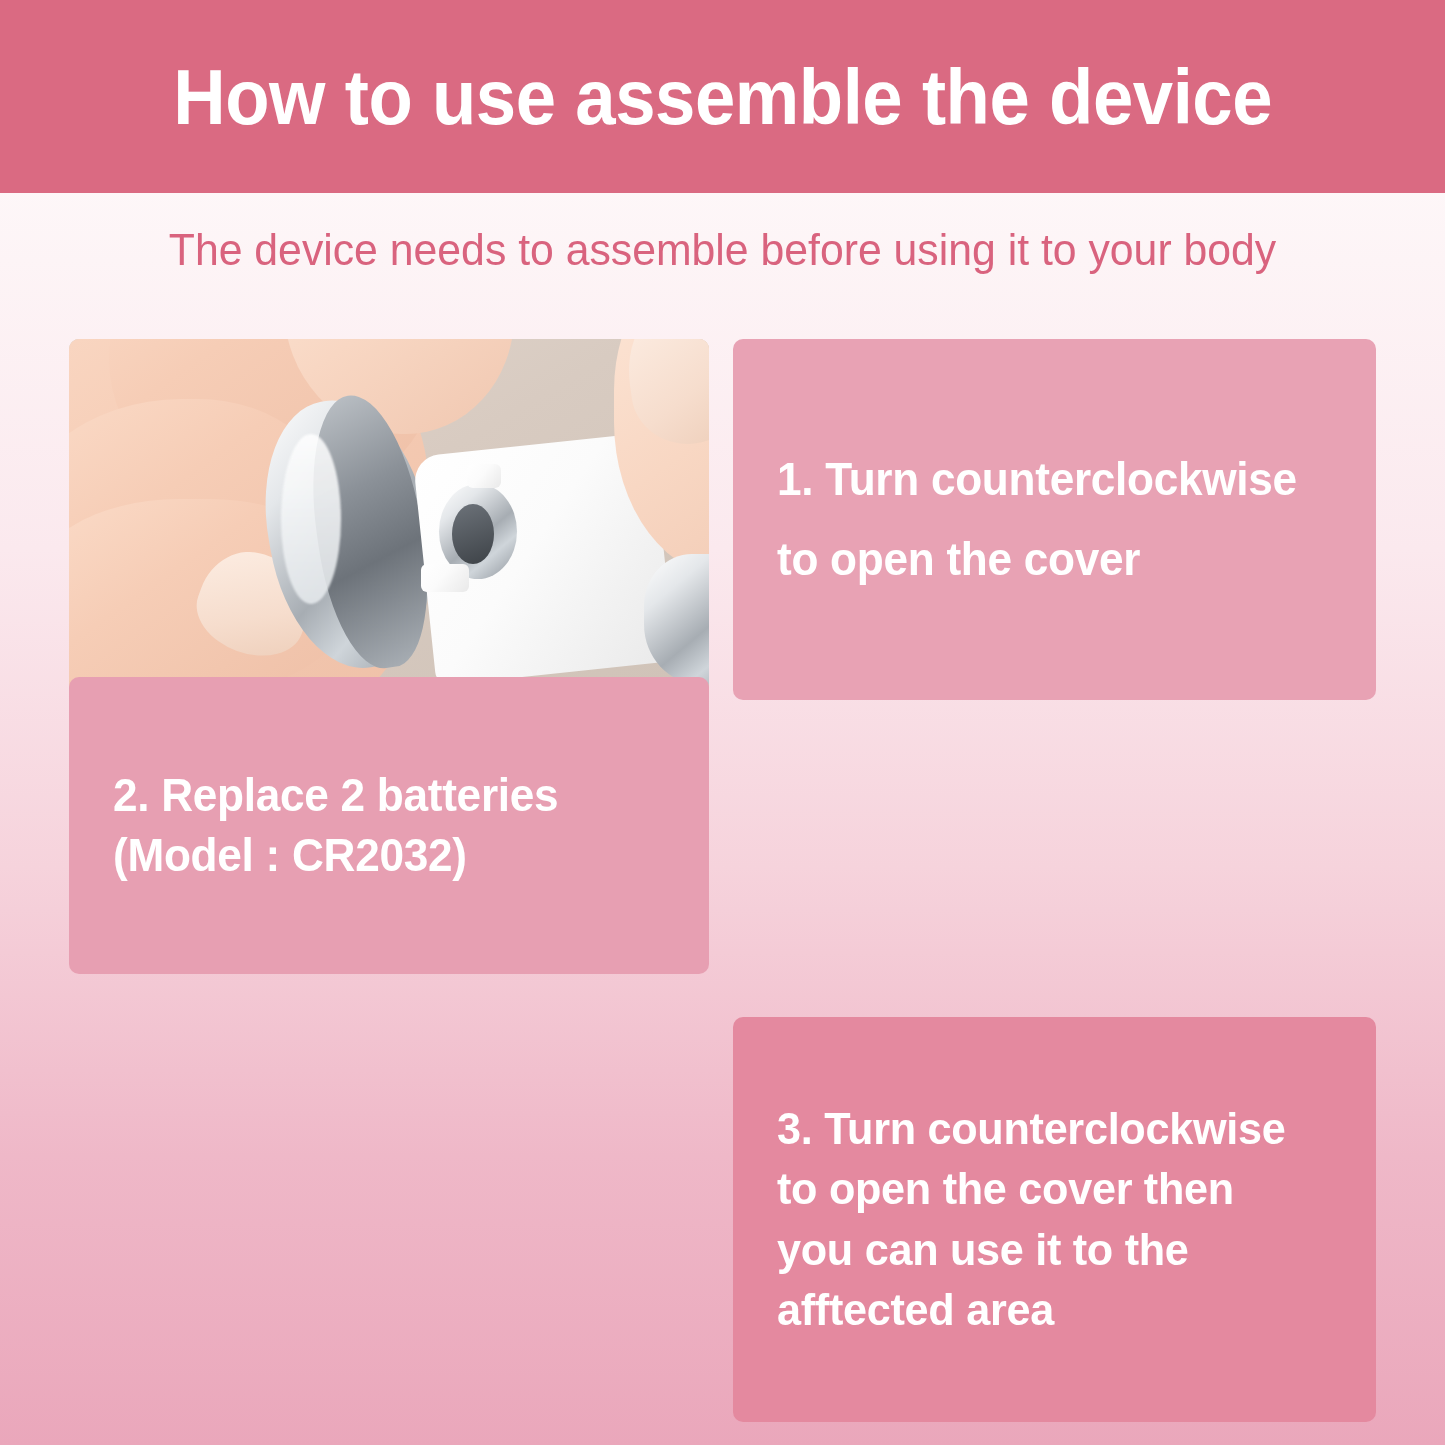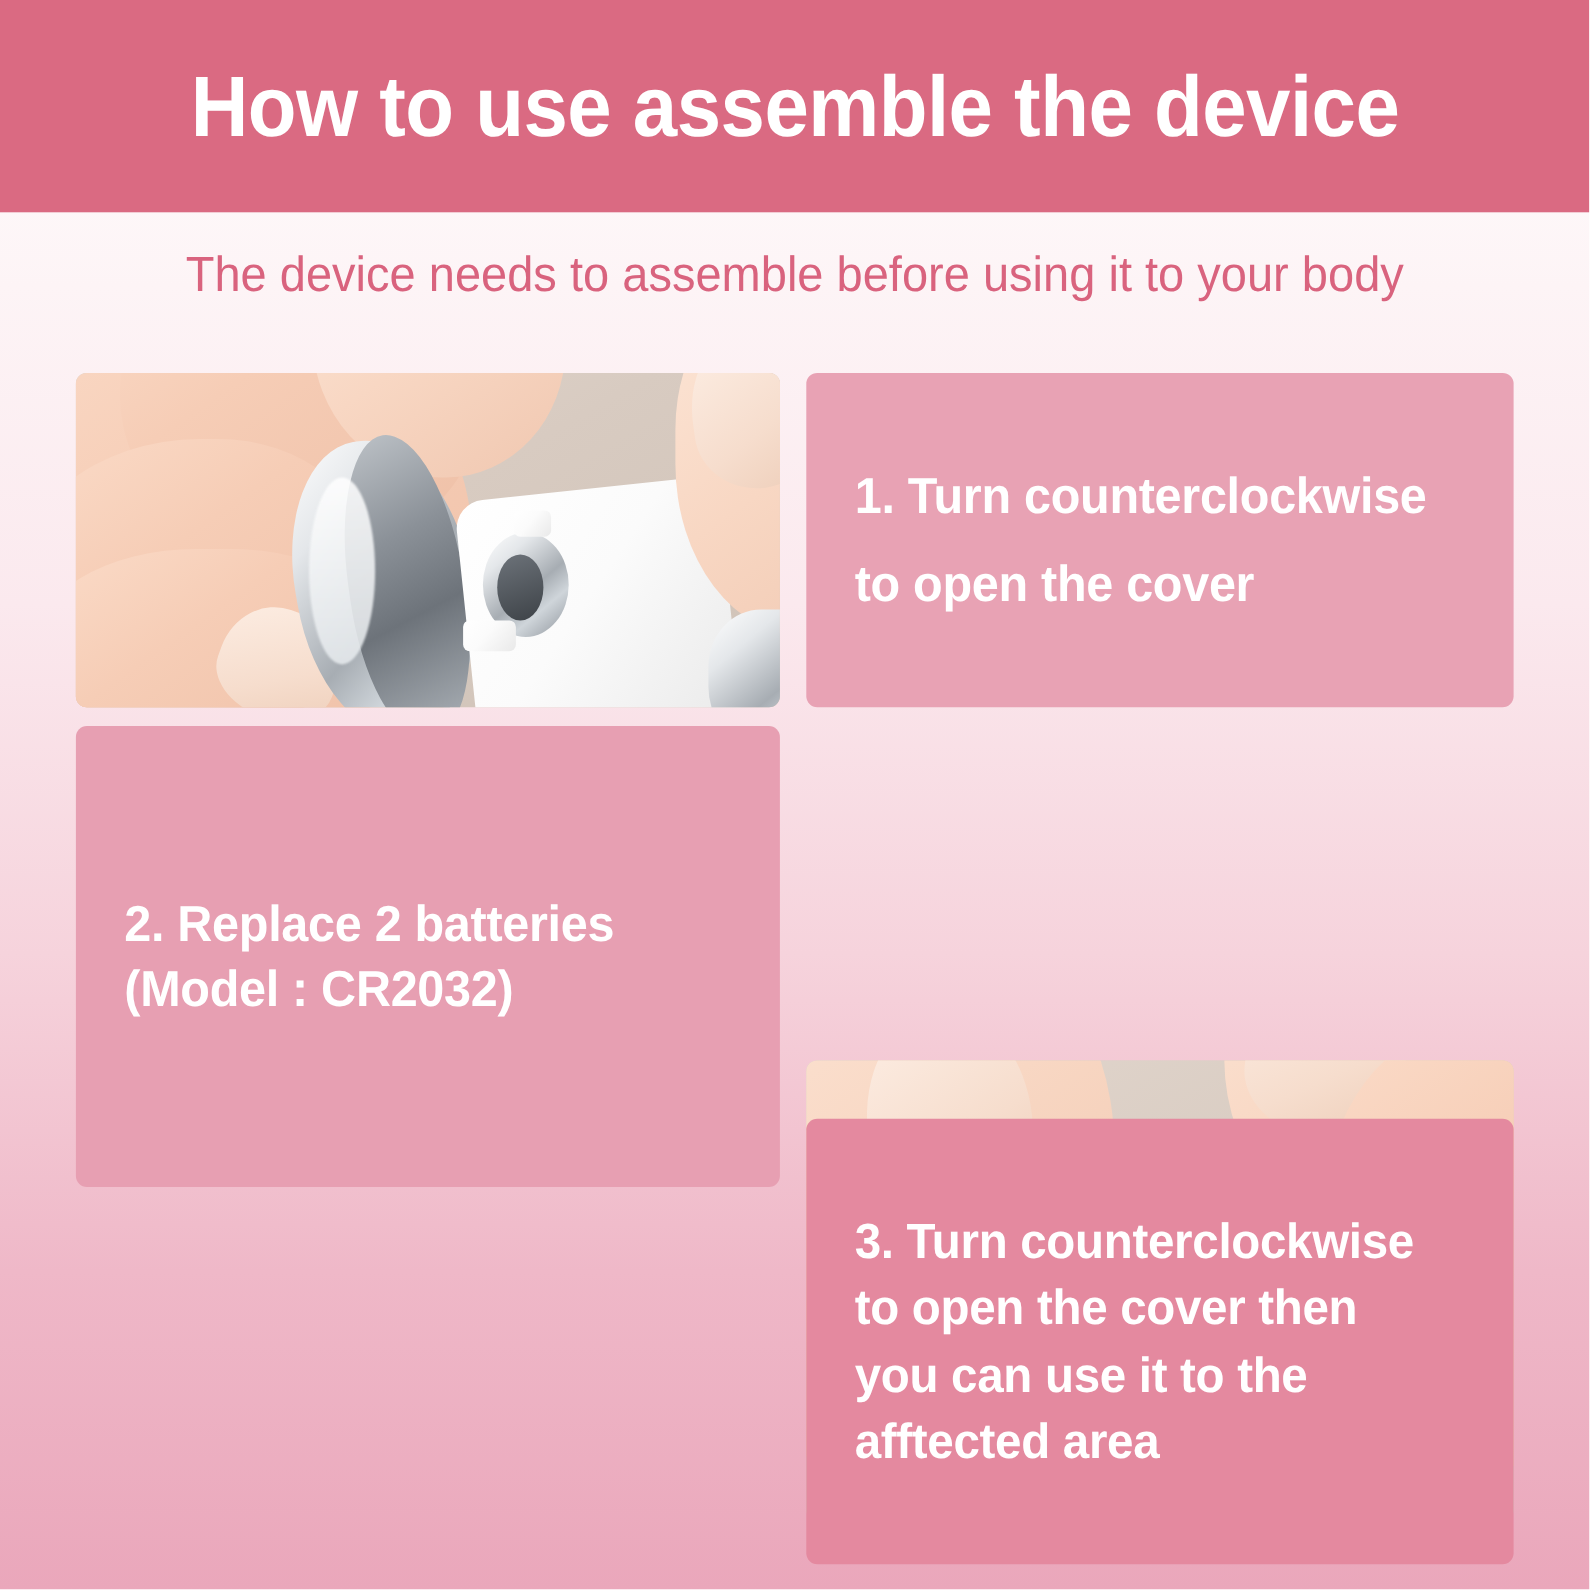--- a/index.html
+++ b/index.html
@@ -15,20 +15,21 @@
     width: 1445px;
     height: 1445px;
     overflow: hidden;
     background: linear-gradient(to bottom,
        #ffffff 0%,
        #fdf4f6 18%,
        #fbe9ee 38%,
        #f6d3dc 60%,
        #efb8c8 80%,
        #eaa7bb 100%);
+    text-decoration: underline;
   }
 
   
   .header-banner {
     position: absolute;
     left: 0;
     top: 0;
     width: 1445px;
     height: 193px;
     background: #da6a82;
@@ -63,22 +64,22 @@
   }
 
   
   .cell {
     position: absolute;
     border-radius: 10px;
     overflow: hidden;
   }
   .cell.col-left  { left: 69px;  width: 640px; }
   .cell.col-right { left: 733px; width: 643px; }
-  .cell.row-1 { top: 339px;  height: 304px; gap: 20px; }
-  .cell.row-2 { top: 660px;  height: 419px; }
+  .cell.row-1 { top: 339px;  height: 361px; gap: 20px; }
+  .cell.row-2 { top: 677px;  height: 297px; }
   .cell.row-3 { top: 1017px; height: 405px; }
 
   
   .text-panel {
     display: flex;
     flex-direction: column;
     justify-content: center;
     box-sizing: border-box;
     padding: 0 44px;
   }

